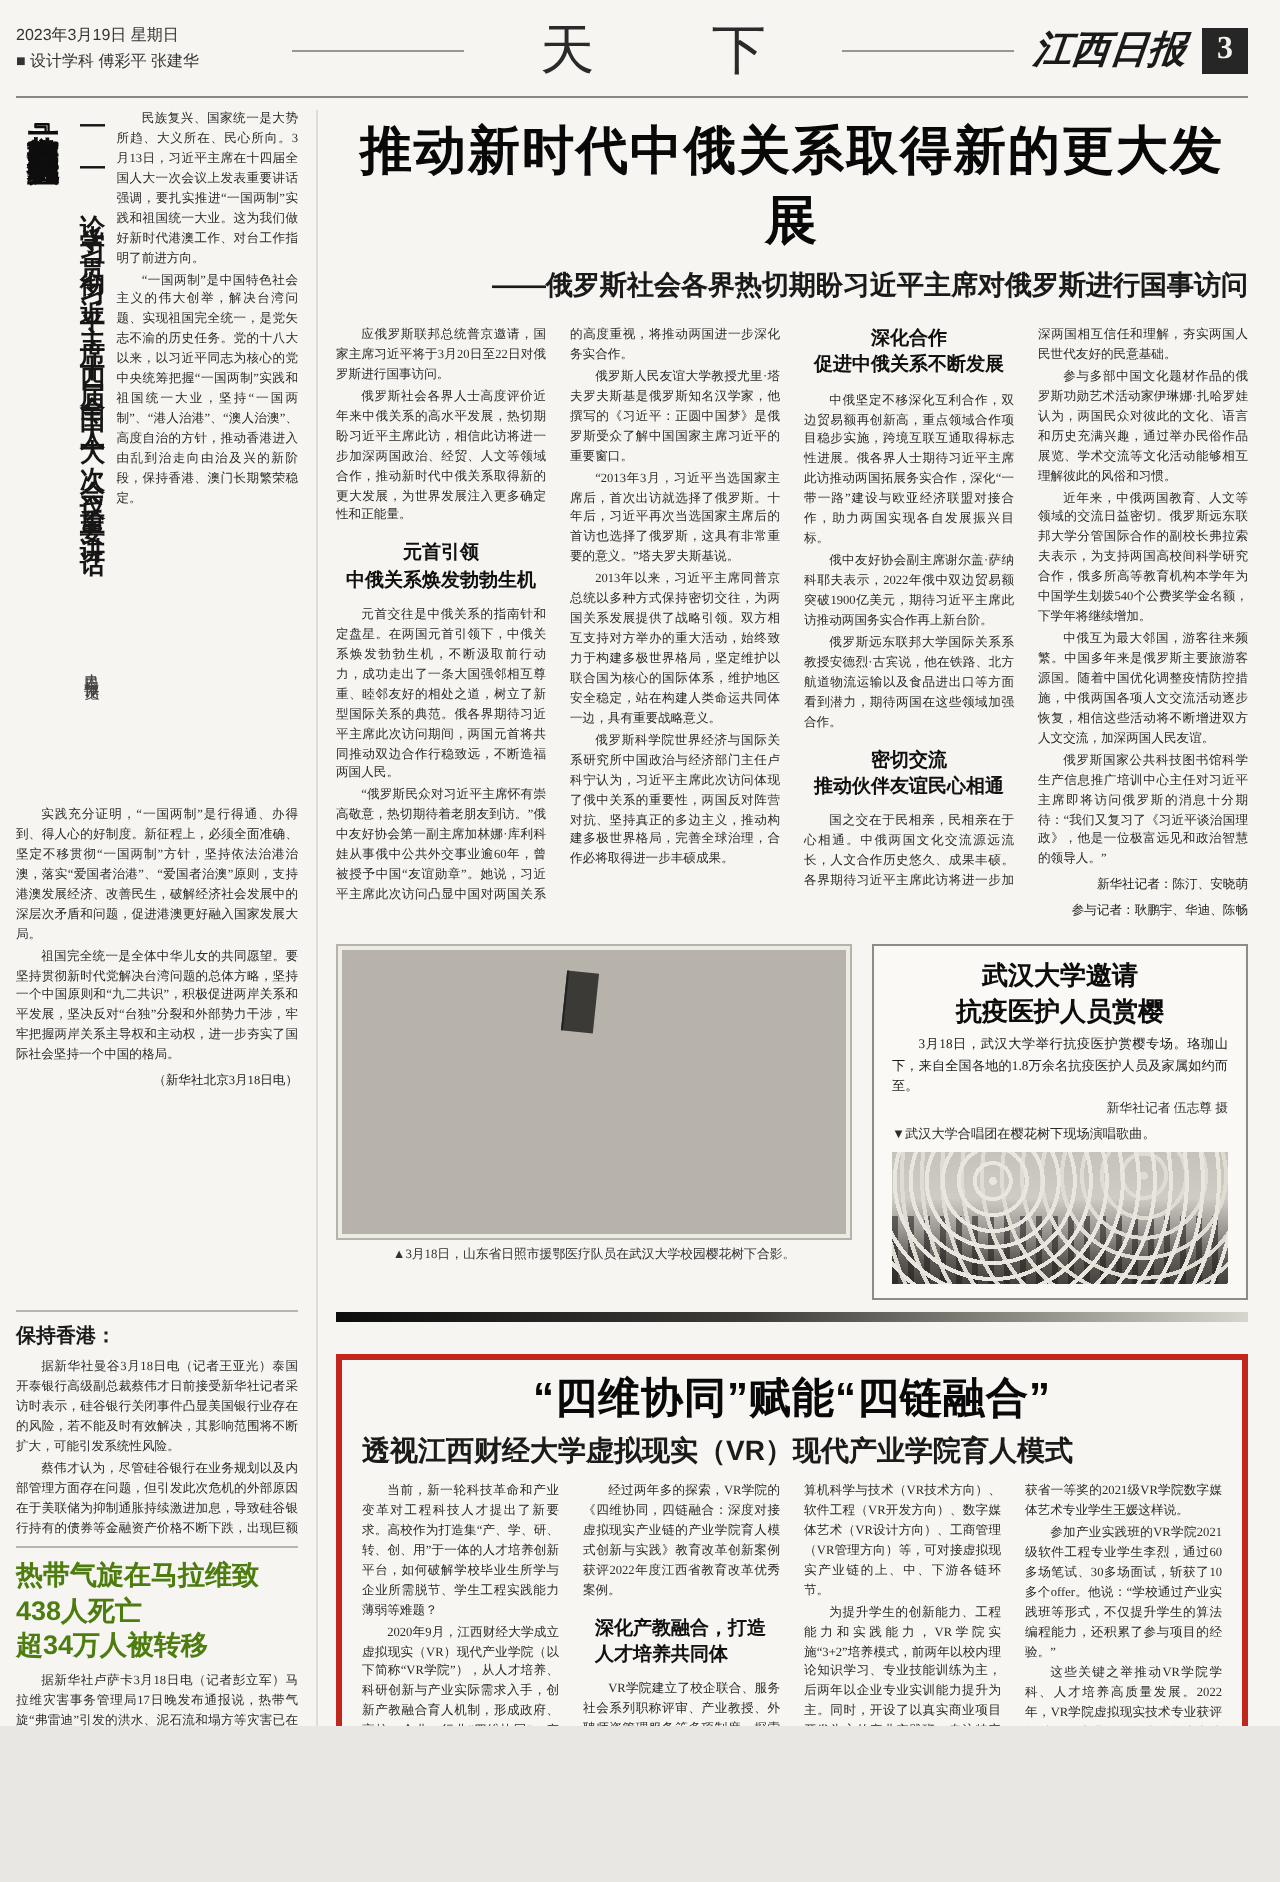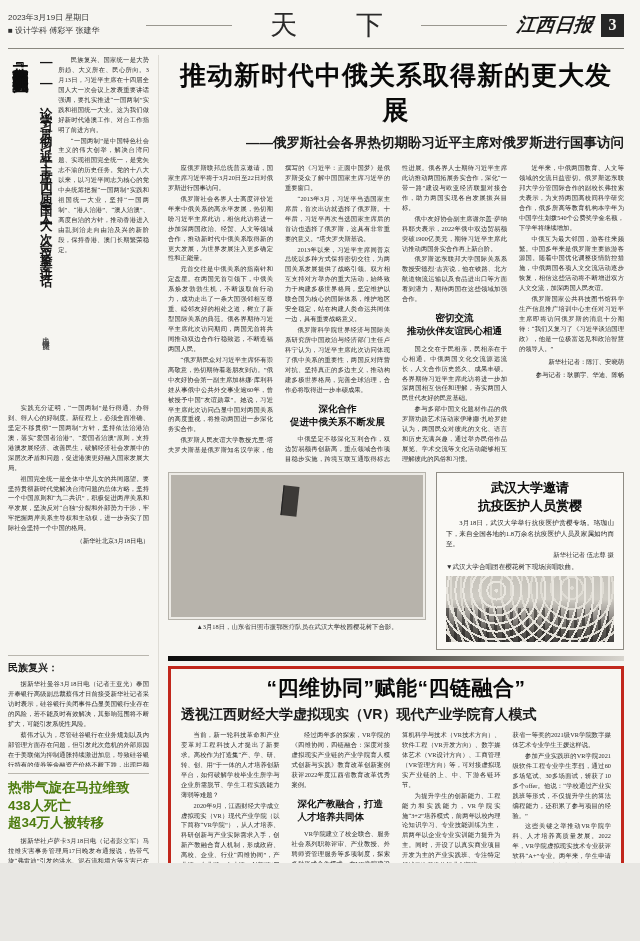--- a/index.html
+++ b/index.html
@@ -77,21 +77,21 @@
   .ph-chorus { flex:1; margin-top:4px; overflow:hidden;
     background:
       repeating-radial-gradient(circle at 30% 22%, #e9e6df 0 2px, rgba(0,0,0,0) 2px 8px),
       repeating-radial-gradient(circle at 75% 18%, #dfdcd4 0 2px, rgba(0,0,0,0) 2px 10px),
       repeating-linear-gradient(90deg, rgba(30,28,26,0.55) 0 3px, rgba(0,0,0,0) 3px 8px) bottom/100% 52% no-repeat,
       linear-gradient(180deg,#c6c3bb 0%,#cfccc4 35%,#999590 60%,#5d5a55 82%,#444240 100%);
     background-color:#aaa69e;
   }
   
   .thick-rule { height:5px; margin-top:6px; background:linear-gradient(90deg,#0d0d0d 0%,#3d3c39 45%,#8d8a83 75%,#d8d5cf 100%); }
-  .vr-box { border:3px solid #c1271c; margin-top:5px; padding:5px 10px 4px; height:248px; background:#f7f6f2; }
+  .vr-box { border:3px solid #c1271c; margin-top:16px; padding:5px 10px 4px; height:248px; background:#f7f6f2; }
   .vr-title { text-align:center; font-size:21px; font-weight:900; letter-spacing:0.5px; font-family:"Liberation Sans",sans-serif; color:#090909; }
   .vr-subtitle { text-align:left; font-size:14px; font-weight:700; margin-top:4px; font-family:"Liberation Sans",sans-serif; color:#1b1b1b; }
   .vr-cols { margin-top:6px; column-count:4; column-gap:12px; column-fill:auto; height:178px; overflow:hidden; }
   .vr-cols .para-h { text-align:left; padding-left:6px; }
   .vr-sign { text-align:right; font-size:6.8px; margin-top:2px; color:#222; }
 </style>
 </head>
 <body>
 
 <div class="page">
@@ -127,21 +127,21 @@
             <div class="para-p">“一国两制”是中国特色社会主义的伟大创举，解决台湾问题、实现祖国完全统一，是党矢志不渝的历史任务。党的十八大以来，以习近平同志为核心的党中央统筹把握“一国两制”实践和祖国统一大业，坚持“一国两制”、“港人治港”、“澳人治澳”、高度自治的方针，推动香港进入由乱到治走向由治及兴的新阶段，保持香港、澳门长期繁荣稳定。</div>
           </div>
       </div>
       <div class="ed-bodybottom bodytxt">
           <div class="para-p">实践充分证明，“一国两制”是行得通、办得到、得人心的好制度。新征程上，必须全面准确、坚定不移贯彻“一国两制”方针，坚持依法治港治澳，落实“爱国者治港”、“爱国者治澳”原则，支持港澳发展经济、改善民生，破解经济社会发展中的深层次矛盾和问题，促进港澳更好融入国家发展大局。</div>
           <div class="para-p">祖国完全统一是全体中华儿女的共同愿望。要坚持贯彻新时代党解决台湾问题的总体方略，坚持一个中国原则和“九二共识”，积极促进两岸关系和平发展，坚决反对“台独”分裂和外部势力干涉，牢牢把握两岸关系主导权和主动权，进一步夯实了国际社会坚持一个中国的格局。</div>
           <div class="para-sign">（新华社北京3月18日电）</div>
         </div>
 
       <div class="l-sep">
-        <div class="svb-kicker">民族复兴：</div>
+        <div class="svb-kicker">保持香港：</div>
         <div class="svb-body bodytxt">
             <div class="para-p">据新华社曼谷3月18日电（记者王亚光）泰国开泰银行高级副总裁蔡伟才日前接受新华社记者采访时表示，硅谷银行关闭事件凸显美国银行业存在的风险，若不能及时有效解决，其影响范围将不断扩大，可能引发系统性风险。</div>
             <div class="para-p">蔡伟才认为，尽管硅谷银行在业务规划以及内部管理方面存在问题，但引发此次危机的外部原因在于美联储为抑制通胀持续激进加息，导致硅谷银行持有的债券等金融资产价格不断下跌，出现巨额账面亏损。</div>
           </div>
       </div>
 
       <div class="l-sep">
         <div class="cy-title">热带气旋在马拉维致438人死亡</div>
         <div class="cy-title">超34万人被转移</div>
         <div class="cy-body bodytxt">
@@ -153,20 +153,22 @@
     <div class="col-main">
 
       <div class="mh">
         <div class="mh-title">推动新时代中俄关系取得新的更大发展</div>
         <div class="mh-deck">——俄罗斯社会各界热切期盼习近平主席对俄罗斯进行国事访问</div>
       </div>
 
       <div class="russia-cols bodytxt">
           <div class="para-p">应俄罗斯联邦总统普京邀请，国家主席习近平将于3月20日至22日对俄罗斯进行国事访问。</div>
           <div class="para-p">俄罗斯社会各界人士高度评价近年来中俄关系的高水平发展，热切期盼习近平主席此访，相信此访将进一步加深两国政治、经贸、人文等领域合作，推动新时代中俄关系取得新的更大发展，为世界发展注入更多确定性和正能量。</div>
+          <div class="para-h">元首引领
+中俄关系焕发勃勃生机</div>
           <div class="para-p">元首交往是中俄关系的指南针和定盘星。在两国元首引领下，中俄关系焕发勃勃生机，不断汲取前行动力，成功走出了一条大国强邻相互尊重、睦邻友好的相处之道，树立了新型国际关系的典范。俄各界期待习近平主席此次访问期间，两国元首将共同推动双边合作行稳致远，不断造福两国人民。</div>
           <div class="para-p">“俄罗斯民众对习近平主席怀有崇高敬意，热切期待着老朋友到访。”俄中友好协会第一副主席加林娜·库利科娃从事俄中公共外交事业逾60年，曾被授予中国“友谊勋章”。她说，习近平主席此次访问凸显中国对两国关系的高度重视，将推动两国进一步深化务实合作。</div>
           <div class="para-p">俄罗斯人民友谊大学教授尤里·塔夫罗夫斯基是俄罗斯知名汉学家，他撰写的《习近平：正圆中国梦》是俄罗斯受众了解中国国家主席习近平的重要窗口。</div>
           <div class="para-p">“2013年3月，习近平当选国家主席后，首次出访就选择了俄罗斯。十年后，习近平再次当选国家主席后的首访也选择了俄罗斯，这具有非常重要的意义。”塔夫罗夫斯基说。</div>
           <div class="para-p">2013年以来，习近平主席同普京总统以多种方式保持密切交往，为两国关系发展提供了战略引领。双方相互支持对方举办的重大活动，始终致力于构建多极世界格局，坚定维护以联合国为核心的国际体系，维护地区安全稳定，站在构建人类命运共同体一边，具有重要战略意义。</div>
           <div class="para-p">俄罗斯科学院世界经济与国际关系研究所中国政治与经济部门主任卢科宁认为，习近平主席此次访问体现了俄中关系的重要性，两国反对阵营对抗、坚持真正的多边主义，推动构建多极世界格局，完善全球治理，合作必将取得进一步丰硕成果。</div>
           <div class="para-h">深化合作
 促进中俄关系不断发展</div>
           <div class="para-p">中俄坚定不移深化互利合作，双边贸易额再创新高，重点领域合作项目稳步实施，跨境互联互通取得标志性进展。俄各界人士期待习近平主席此访推动两国拓展务实合作，深化“一带一路”建设与欧亚经济联盟对接合作，助力两国实现各自发展振兴目标。</div>
           <div class="para-p">俄中友好协会副主席谢尔盖·萨纳科耶夫表示，2022年俄中双边贸易额突破1900亿美元，期待习近平主席此访推动两国务实合作再上新台阶。</div>

